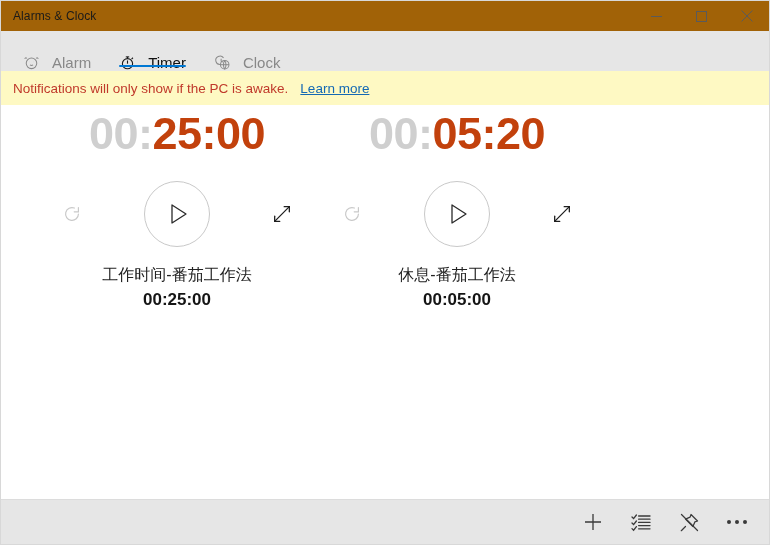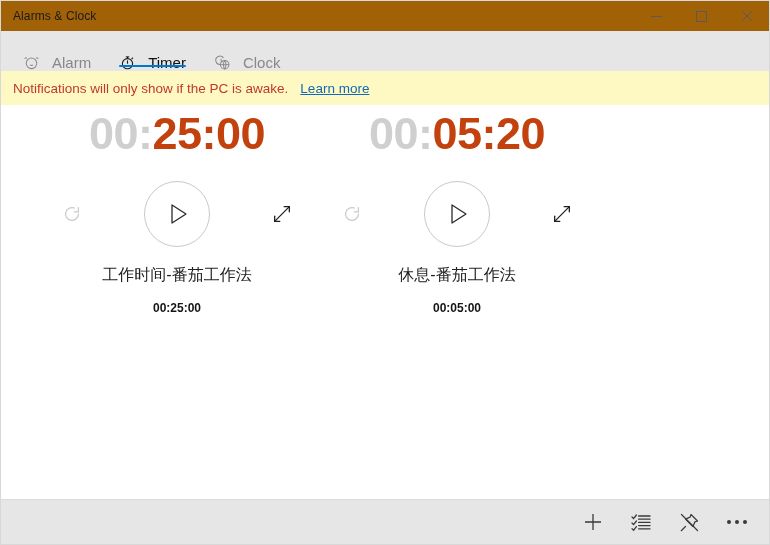--- a/index.html
+++ b/index.html
@@ -179,22 +179,22 @@
   .play-btn svg { display: block; margin-left: 4px; }
 
   .card-label {
     margin-top: 18px;
     font-size: 16px;
     color: #222222;
     text-align: right;
     line-height: 1.25;
   }
   .card-sub {
-    margin-top: 16px;
-    font-size: 12px;
+    margin-top: 5px;
+    font-size: 17px;
     font-weight: bold;
     color: #151515;
     text-align: center;
   }
 
   
   .cmdbar {
     position: absolute;
     left: 0; right: 0; bottom: 0;
     height: 45px;

